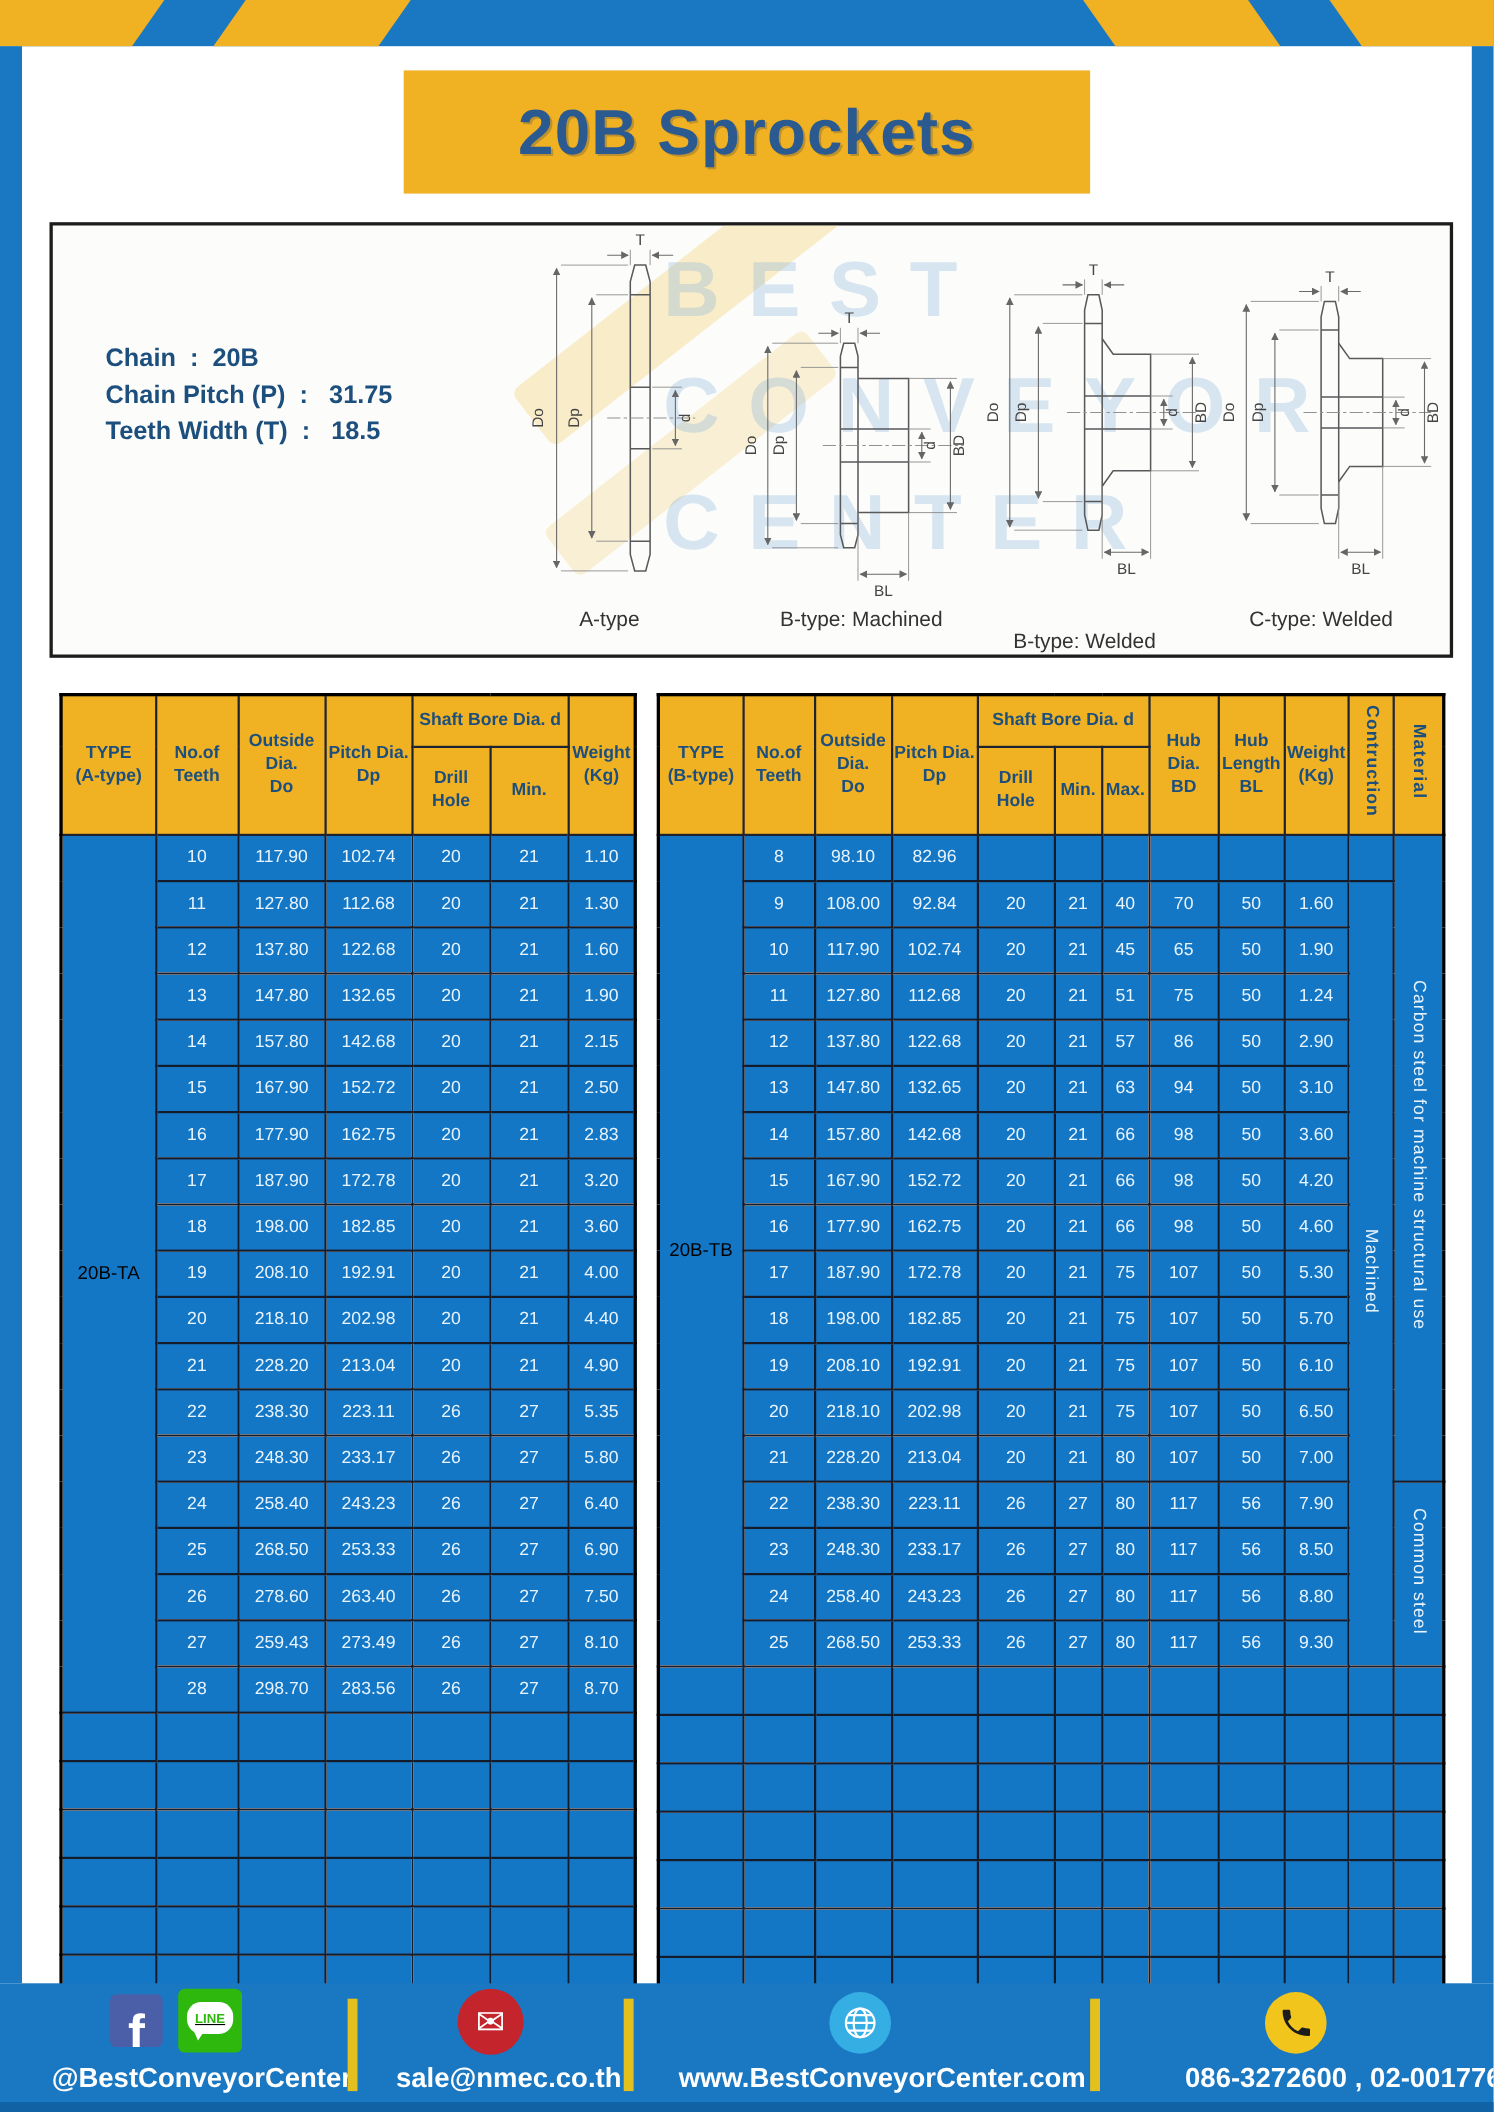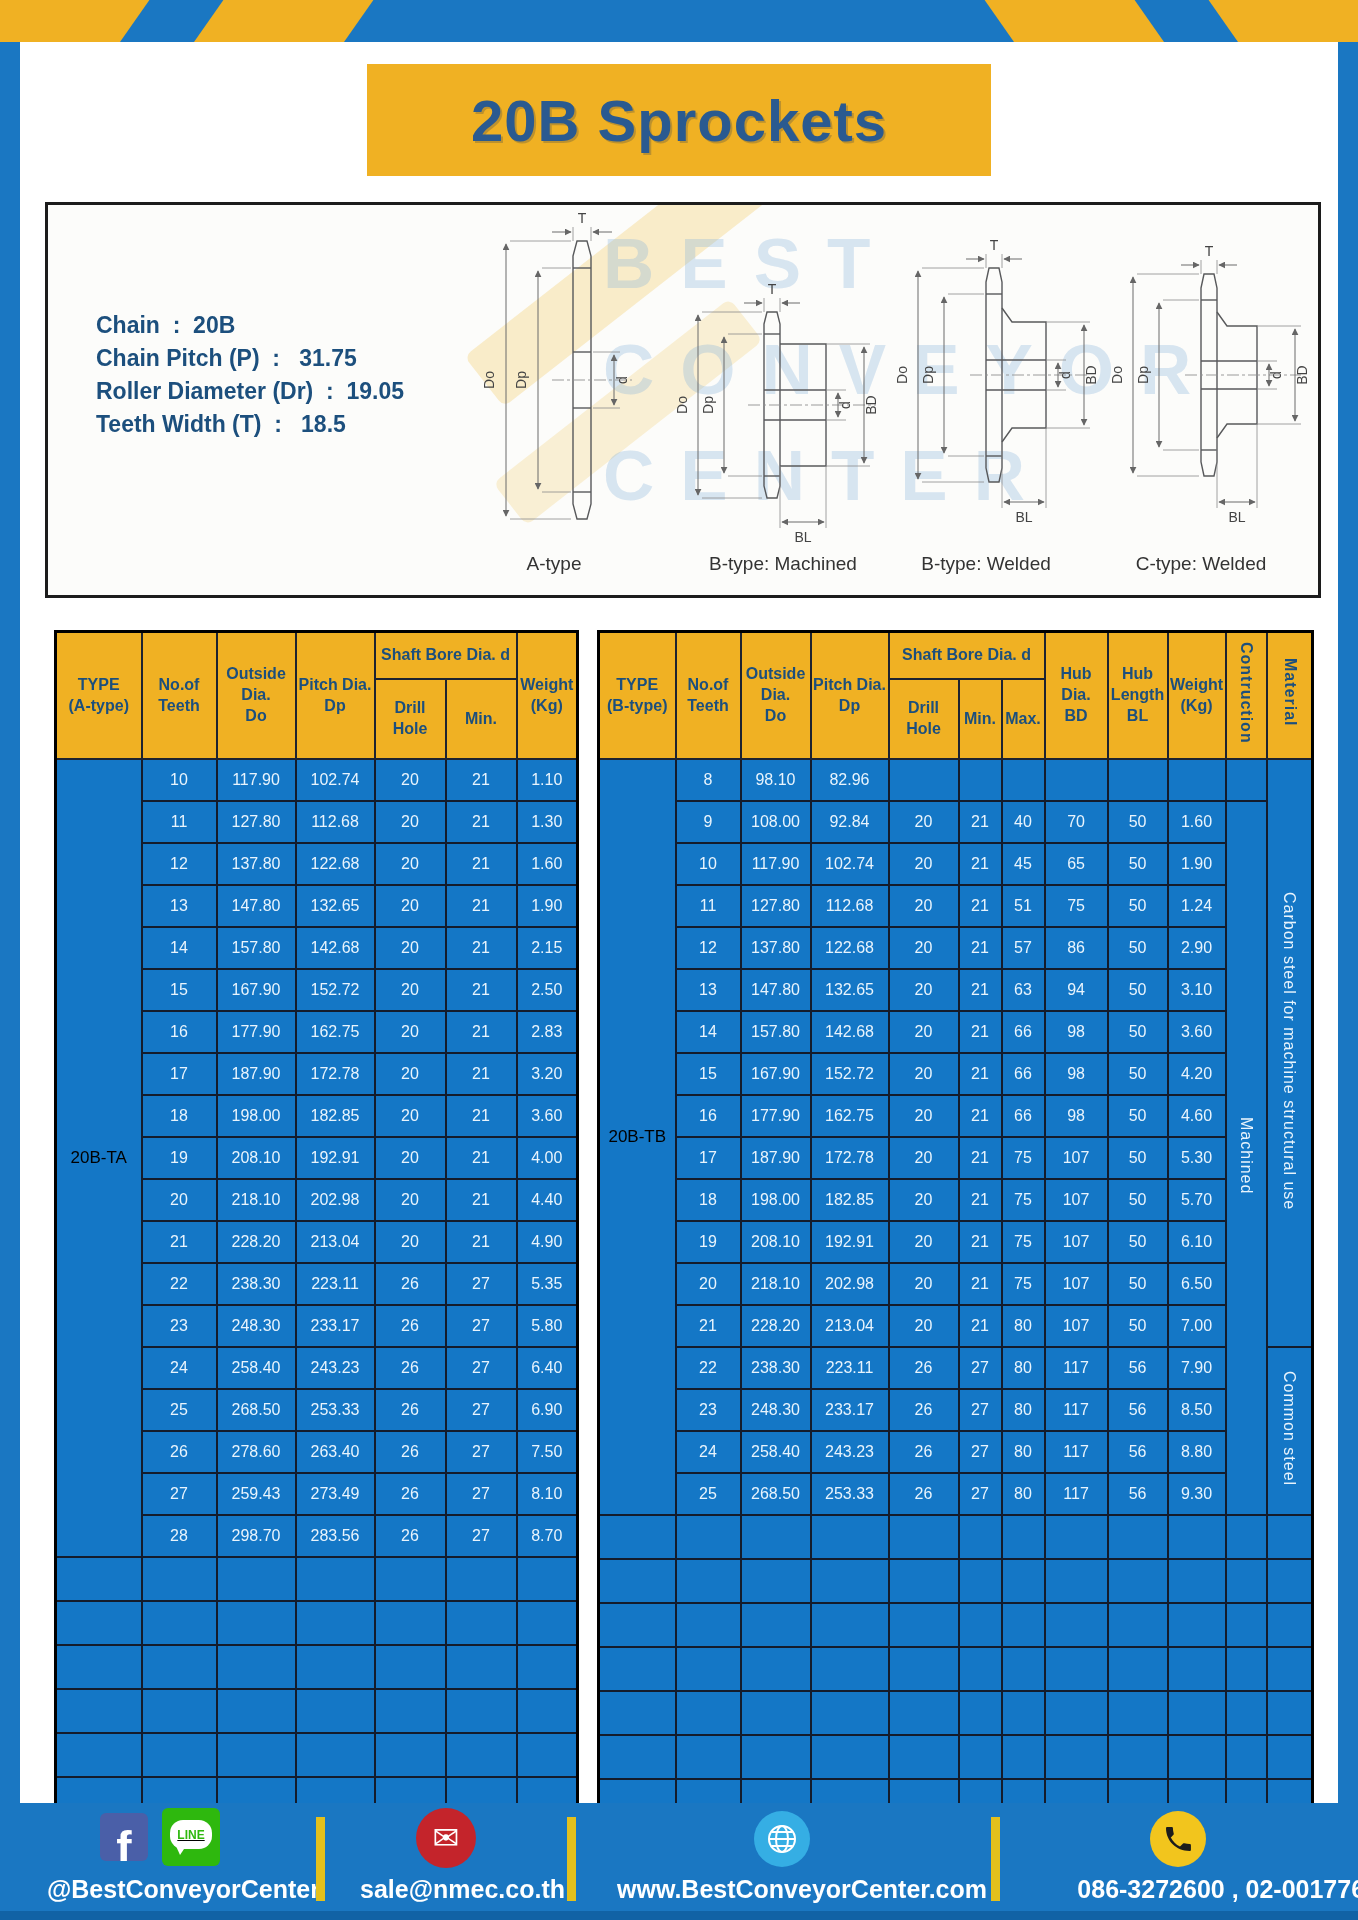--- a/index.html
+++ b/index.html
@@ -114,21 +114,20 @@
       <div class="wm-text">
         <span>BEST</span>
         <span>CONVEYOR</span>
         <span>CENTER</span>
       </div>
     </div>
 
     <div class="spec-lines">
       <div class="spec-line">Chain  :  20B</div>
       <div class="spec-line">Chain Pitch (P)  :   31.75</div>
-      <div class="spec-line">Roller Diameter (Dr)  :  19.05</div>
       <div class="spec-line">Teeth Width (T)  :   18.5</div>
     </div>
 
     <div class="fig" style="left:406px;top:5px;">
       <svg width="200" height="340" viewBox="0 0 200 340">
         <defs>
             <marker id="arA" viewBox="0 0 10 10" refX="9" refY="5" markerWidth="7" markerHeight="7" orient="auto-start-reverse">
               <path d="M0,0 L10,5 L0,10 z" fill="#666"></path>
             </marker>
           </defs>
@@ -248,21 +247,21 @@
             <line class="ext" x1="160" y1="198" x2="204" y2="198"></line>
           <line class="dim" x1="198" y1="95" x2="198" y2="195" marker-start="url(#arC)" marker-end="url(#arC)"></line>
           <text class="dimtxt" text-anchor="middle" transform="rotate(-90 210 145)" x="210" y="145">BD</text>
           <line class="ext" x1="116" y1="212" x2="116" y2="278"></line>
             <line class="ext" x1="160" y1="198" x2="160" y2="278"></line>
           <line class="dim" x1="118" y1="272" x2="158" y2="272" marker-start="url(#arC)" marker-end="url(#arC)"></line>
           <text class="dimtxt" x="138" y="292" text-anchor="middle">BL</text>
         </g>
       </svg>
     </div>
-    <div class="caption" style="left:828px;top:348px;width:220px;">B-type: Welded</div>
+    <div class="caption" style="left:828px;top:368px;width:220px;">B-type: Welded</div>
 
     <div class="fig" style="left:1053px;top:25px;">
       <svg width="220" height="300" viewBox="0 0 220 300">
         <defs>
             <marker id="arD" viewBox="0 0 10 10" refX="9" refY="5" markerWidth="7" markerHeight="7" orient="auto-start-reverse">
               <path d="M0,0 L10,5 L0,10 z" fill="#666"></path>
             </marker>
           </defs>
         <g>
           <path class="dwg" d="M100,58 L103,44 L113,44 L116,58 L116,232 L113,246 L103,246 L100,232 Z"></path>

